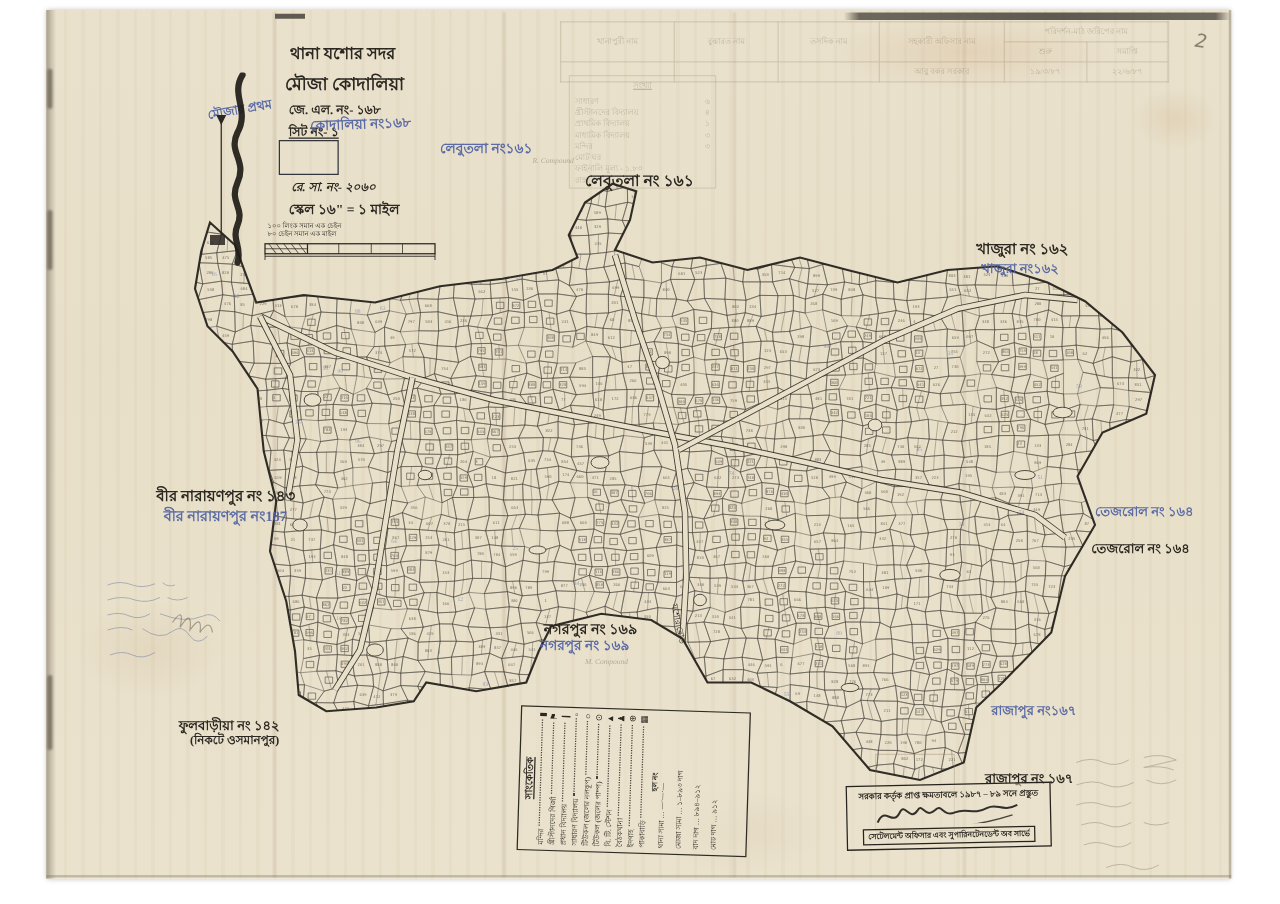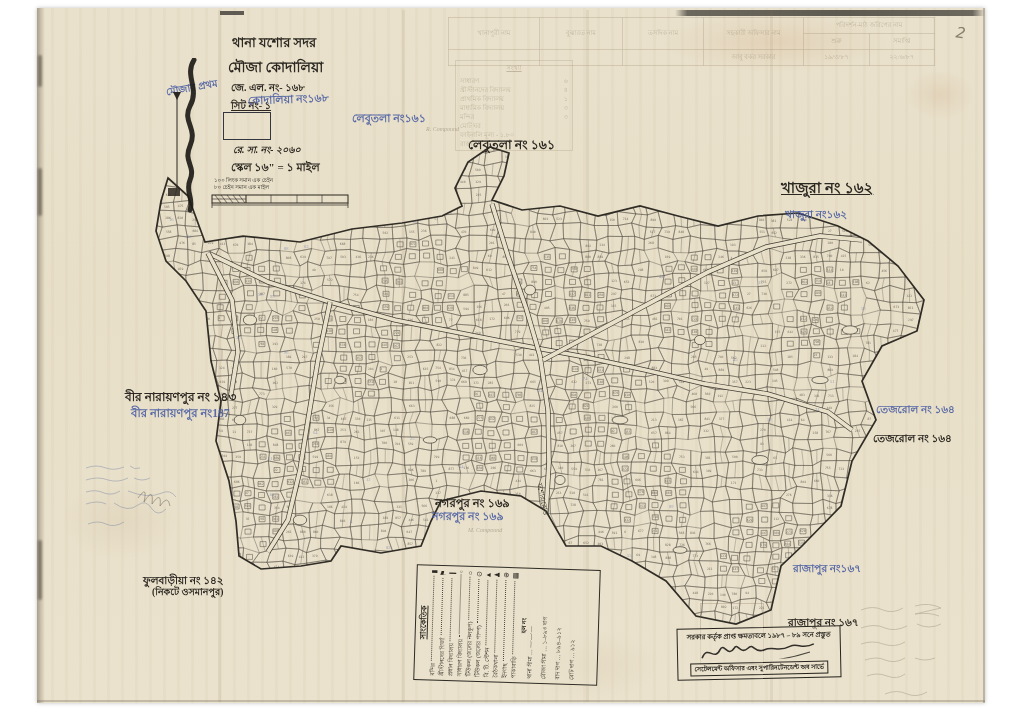--- a/index.html
+++ b/index.html
@@ -979,21 +979,21 @@
     <path d="M16,2 C6,18 22,30 12,48 C4,64 20,70 12,88 C5,104 18,108 12,122 C7,134 16,140 12,152" fill="none" stroke="#1e1c18" stroke-width="5" stroke-linecap="round" opacity=".92"></path>
   </svg>
   <svg width="30" height="125" style="left:160px;top:88px;">
     <line x1="17" y1="8" x2="17" y2="100" stroke="#2b2721" stroke-width="1"></line>
     <path d="M13,4 L21,4 L17,12 Z" fill="#2b2721"></path>
     <rect x="8" y="100" width="12" height="8" fill="#2b2721" opacity=".85"></rect>
   </svg>
 
   <div class="blu" style="left:352px;top:110px;font-size:11px;">লেবুতলা নং১৬১</div>
   <div class="blk" style="left:468px;top:136px;font-size:12.5px;">লেবুতলা নং ১৬১</div>
-  <div class="blk" style="left:781px;top:176px;font-size:15px;text-decoration:underline;">খাজুরা নং ১৬২</div>
+  <div class="blk" style="left:781px;top:190px;font-size:12px;">খাজুরা নং ১৬২</div>
   <div class="blu" style="left:785px;top:207px;font-size:10.5px;">খাজুরা নং১৬২</div>
   <div class="blk" style="left:125px;top:388px;font-size:12px;">বীর নারায়ণপুর নং ১৪৩</div>
   <div class="blu" style="left:131px;top:405px;font-size:11.5px;">বীর নারায়ণপুর নং187</div>
   <div class="blu" style="left:876px;top:402px;font-size:10.5px;">তেজরোল নং ১৬৪</div>
   <div class="blk" style="left:873px;top:431px;font-size:10.5px;">তেজরোল নং ১৬৪</div>
   <div class="blk" style="left:435px;top:495px;font-size:11.5px;">নগরপুর নং ১৬৯</div>
   <div class="blu" style="left:432px;top:508px;font-size:11px;">নগরপুর নং ১৬৯</div>
   <div class="blk" style="left:143px;top:573px;font-size:10.5px;">ফুলবাড়ীয়া নং ১৪২</div>
   <div class="blk" style="left:152px;top:585px;font-size:9.5px;">(নিকটে ওসমানপুর)</div>
   <div class="blk" style="left:788px;top:615px;font-size:10.5px;">রাজাপুর নং ১৬৭</div>

